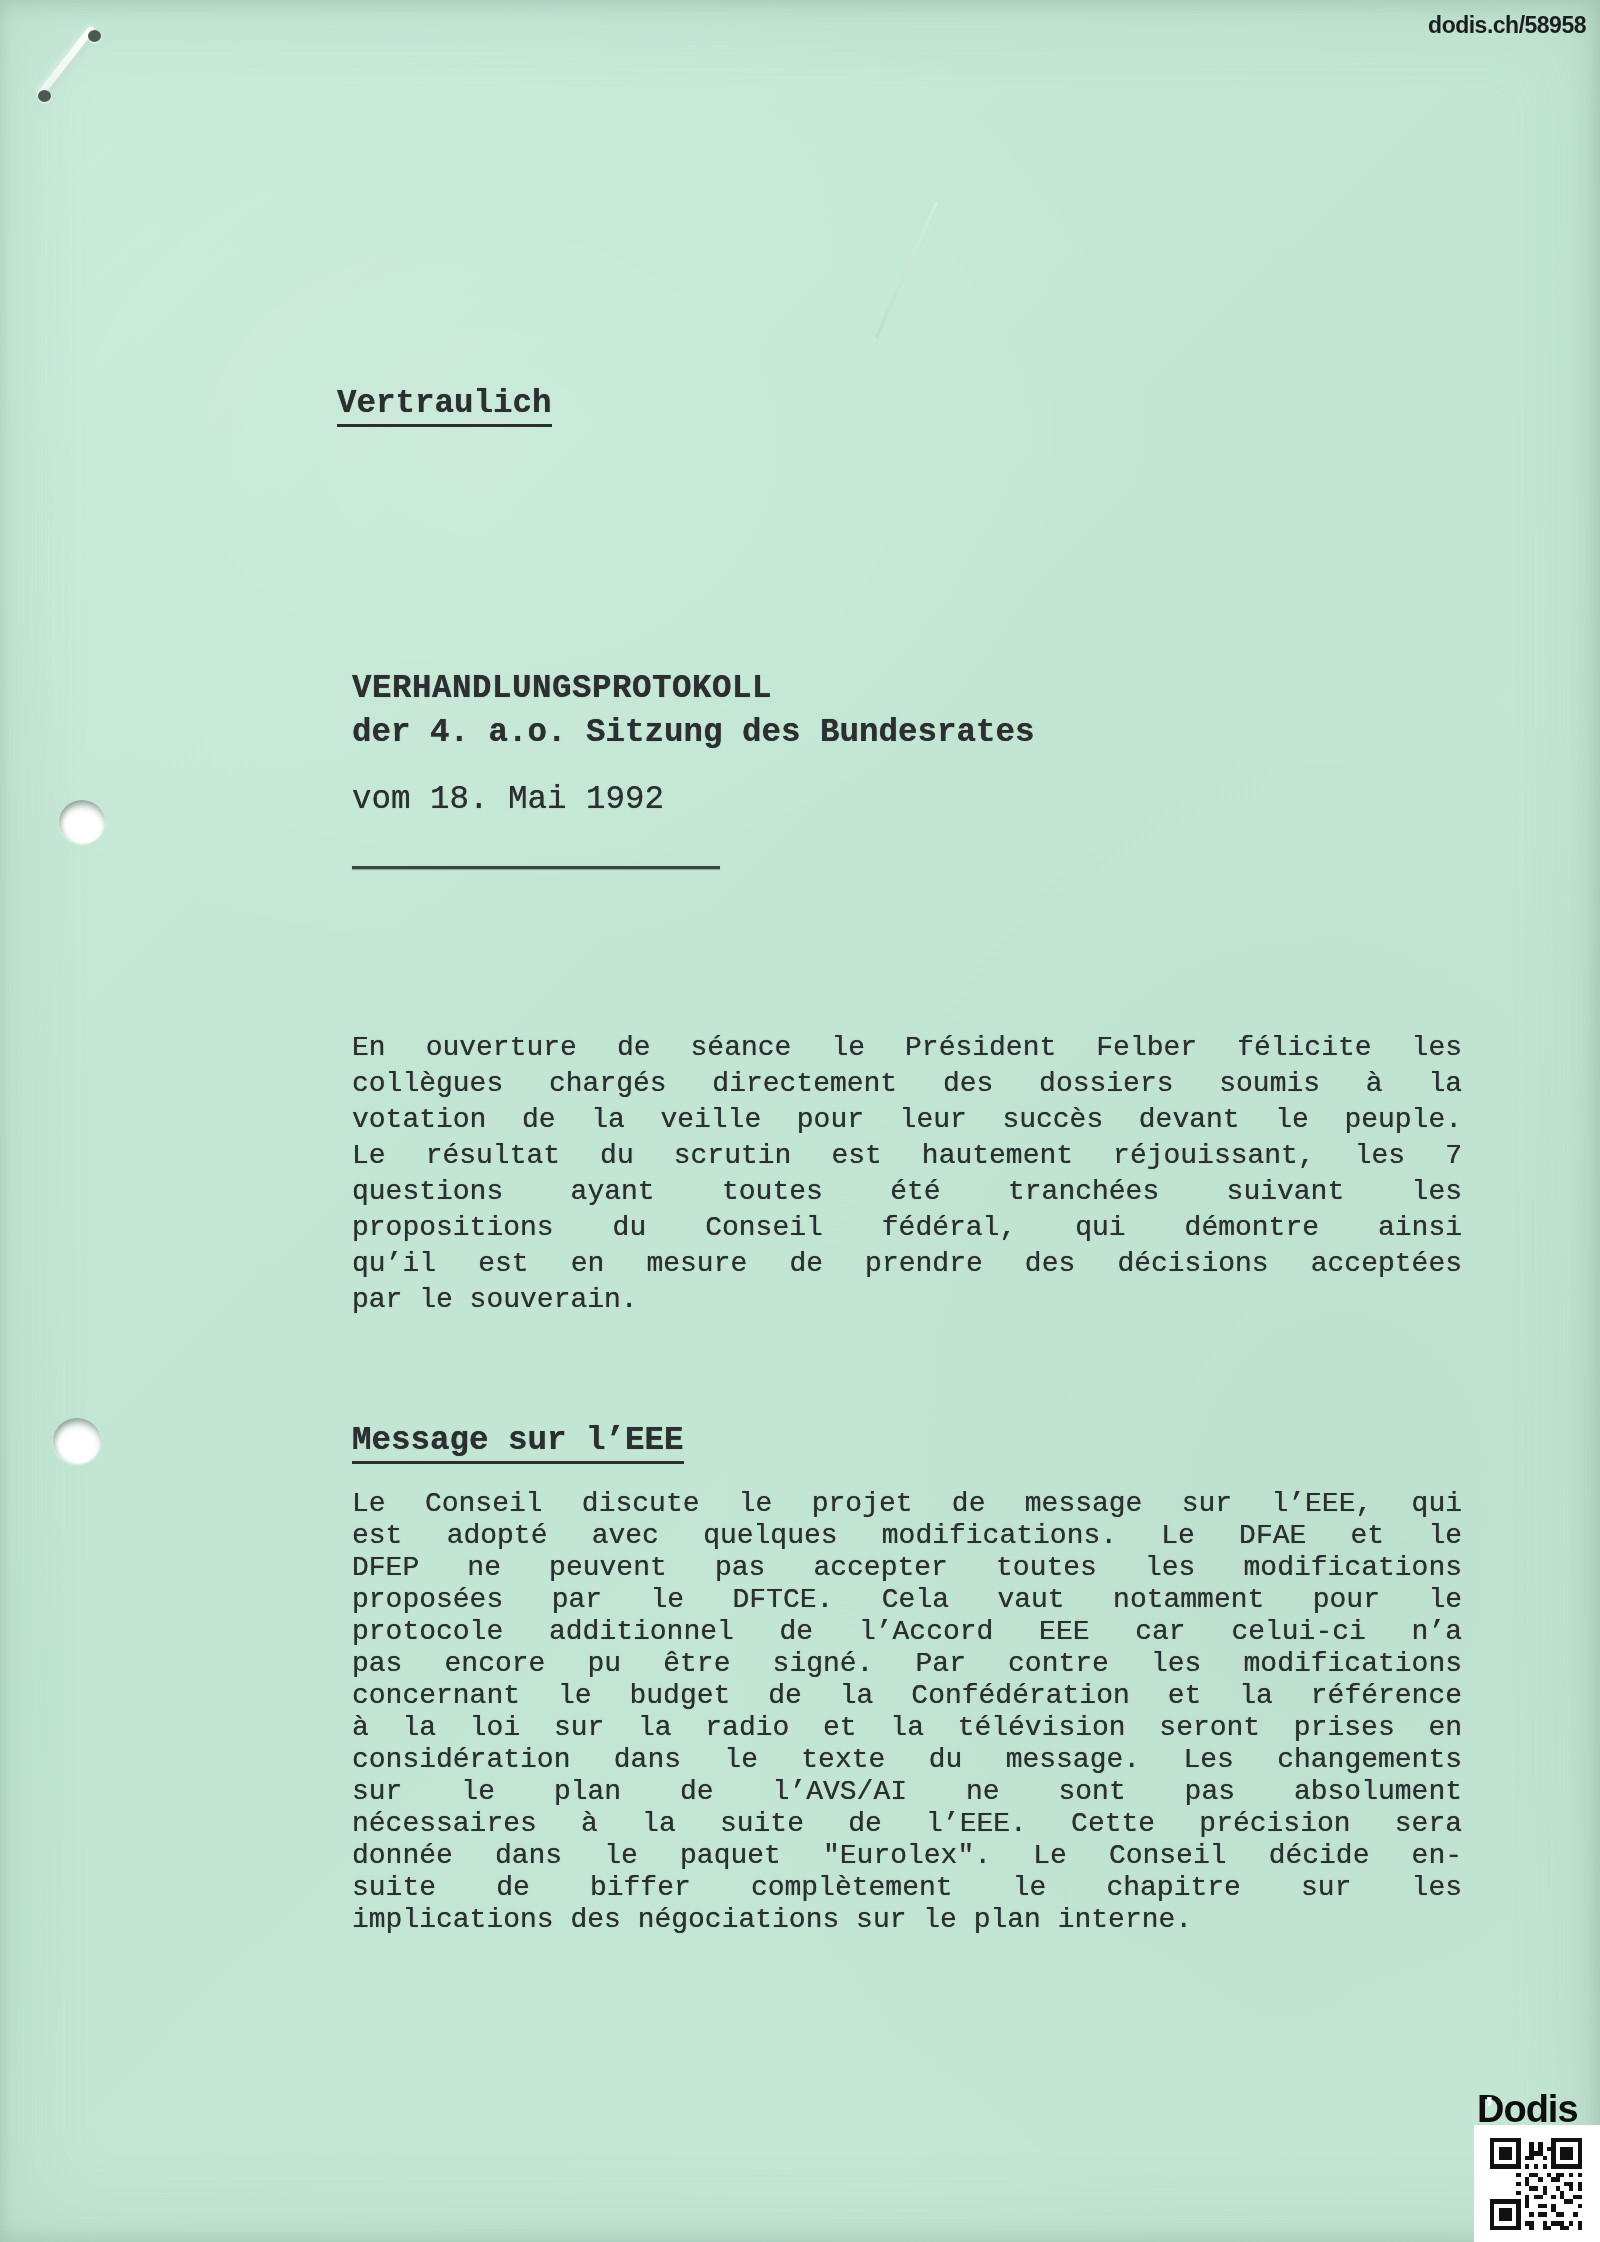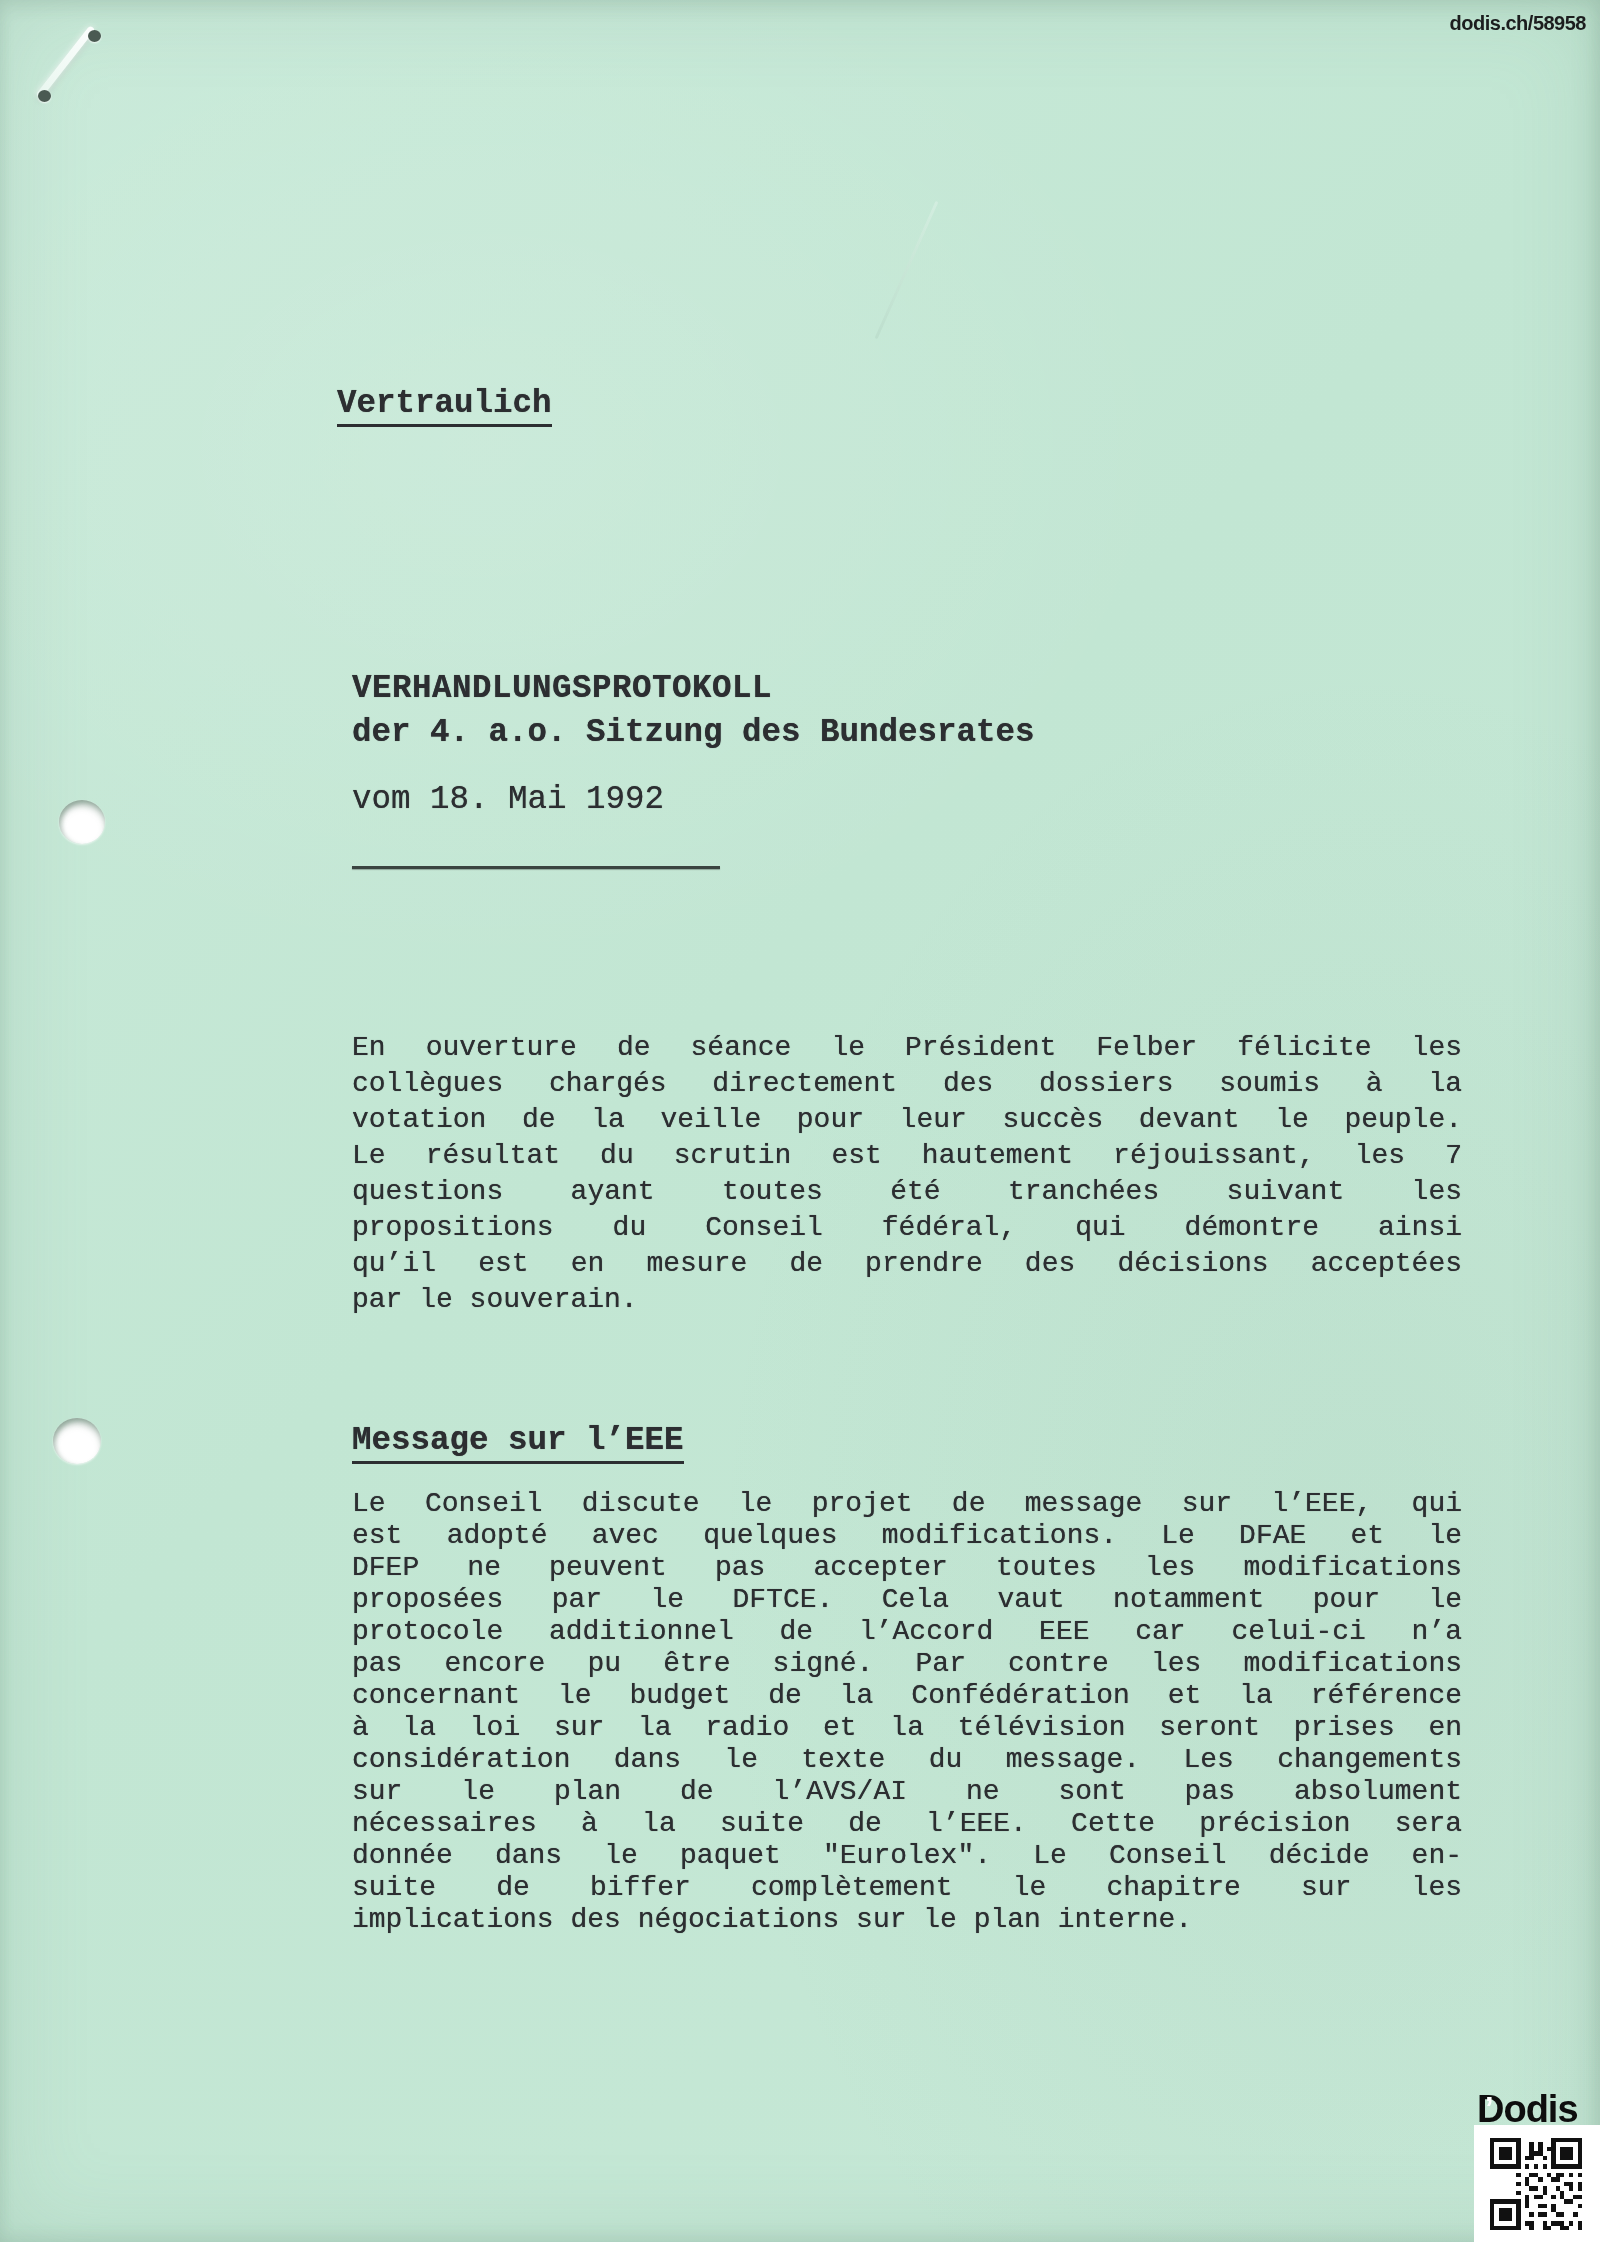--- a/index.html
+++ b/index.html
@@ -42,21 +42,21 @@
       inset 0 7px 7px -2px rgba(95,125,108,0.55),
       inset 3px 2px 4px rgba(110,140,122,0.35),
       0 1px 2px rgba(255,255,255,0.6);
   }
   .hole1{left:59px;top:800px;width:46px;height:44px;}
   .hole2{left:53px;top:1418px;width:48px;height:46px;}
   
   .watermark{
     position:absolute;top:12px;right:14px;
     font-family:"Liberation Sans","DejaVu Sans",sans-serif;
-    font-weight:bold;font-size:20px;letter-spacing:-0.5px;color:#1c1d1e;
+    font-weight:bold;font-size:23px;letter-spacing:-0.5px;color:#1c1d1e;
   }
   
   .tw{position:absolute;font-size:32.5px;line-height:36px;white-space:nowrap;
       text-shadow:0 0 0.7px rgba(44,46,49,0.85);}
   .classification{left:337px;top:386px;font-weight:bold;border-bottom:3px solid #2c2e31;padding-bottom:2px;}
   .title{left:352px;top:671px;font-weight:bold;letter-spacing:0.5px;}
   .subtitle{left:352px;top:715px;font-weight:bold;}
   .dateline{left:352px;top:782px;font-weight:normal;}
   .rule{position:absolute;left:352px;top:866px;width:368px;height:3px;background:#3a4440;box-shadow:0 1px 1px rgba(60,70,65,0.4);}
   .para{position:absolute;left:352px;width:1110px;font-size:28px;

